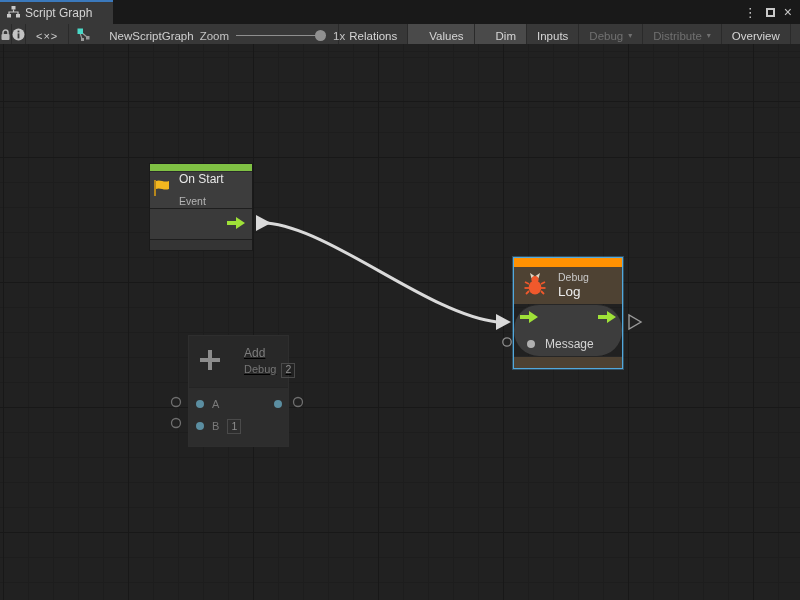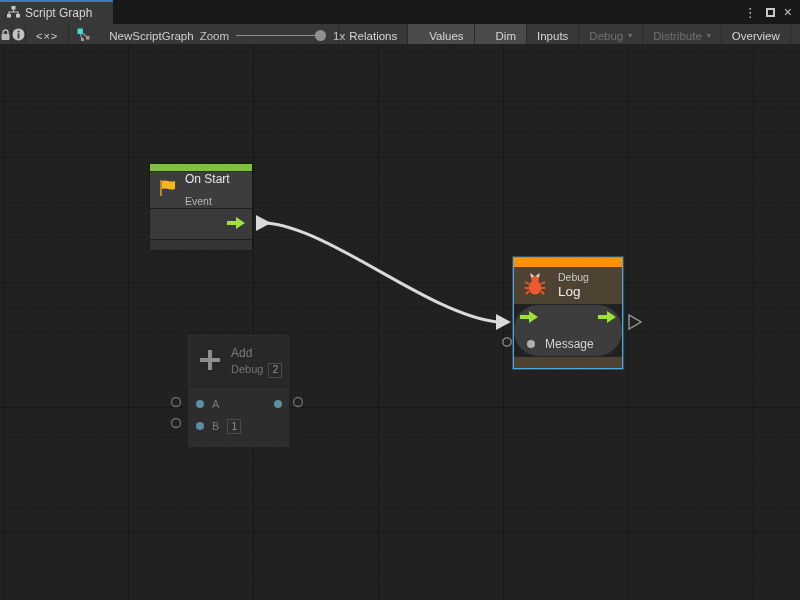--- a/index.html
+++ b/index.html
@@ -52,21 +52,21 @@
   svg.overlay { position:absolute; left:0; top:0; width:800px; height:556px; pointer-events:none; }
 
   
   .node { position:absolute; border:1px solid #1a1a1a; }
   .ncol { display:flex; flex-direction:column; justify-content:center; line-height:1.25; }
 
   
   .node.onstart { left:149px; top:119px; width:104px; }
   .onstart .strip { height:7px; background:#7fc144; }
   .onstart .nhead { height:37px; background:#3d3d3d; display:flex; align-items:center;
-    gap:8px; padding:0 7px; border-top:1px solid #2a2a2a; }
+    gap:8px; padding:0 1px; border-top:1px solid #2a2a2a; }
   .onstart .title { font-size:12px; color:#e8e8e8; }
   .onstart .sub { font-size:10.5px; color:#b5b5b5;margin-top:8px; }
   .onstart .nbody { height:31px; background:#3a3a3a; border-top:1px solid #1e1e1e;
     display:flex; align-items:center; justify-content:flex-end; padding-right:7px; }
   .onstart .nfoot { height:11px; background:#343434; border-top:1px solid #1e1e1e; }
 
   
   .node.debug { left:513px; top:213px; width:110px; border:1px solid #52a8dc;
     box-shadow:0 0 0 1px rgba(82,168,220,.35); }
   .debug .strip { height:9px; background:#ff9102; }
@@ -78,21 +78,21 @@
   .debug .prow { height:26px; display:flex; align-items:center; }
   .debug .prow.flow { justify-content:space-between; padding:0 6px; }
   .debug .prow.msg { padding-left:13px; gap:10px; }
   .msgdot { width:8px; height:8px; border-radius:50%; background:#b0b0b0; }
   .msglabel { font-size:12px; color:#d4d4d4; }
   .debug .nfoot { height:12px; background:#4e4233; border-top:1px solid #262626; }
 
   
   .node.add { left:188px; top:291px; width:101px; border:1px solid #2e2e2e; }
   .add .nhead { height:51px; background:#282828; display:flex; align-items:center;
-    gap:8px; padding:0 8px; }
+    gap:21px; padding:0 8px;text-decoration:underline; }
   .add .title { font-size:12px; color:#7d7d7d; }
   .add .inputsrow { display:flex; align-items:center; gap:5px; margin-top:2px; }
   .add .inputslabel { font-size:11px; color:#757575; }
   .valuebox { min-width:14px; height:15px; border:1px solid #4a4a4a; color:#8f8f8f;
     font-size:10.5px; display:flex; align-items:center; justify-content:center; padding:0 3px; }
   .add .nbody { height:59px; background:#2d2d2d; border-top:1px solid #242424; padding-top:5px; }
   .add .prow { height:22px; display:flex; align-items:center; gap:8px; padding-left:7px; }
   .tealdot { width:8px; height:8px; border-radius:50%; background:#5b8ea1; }
   .add .plabel { font-size:11px; color:#7a7a7a; }
   .add .outdot { margin-left:auto; margin-right:6px; }

